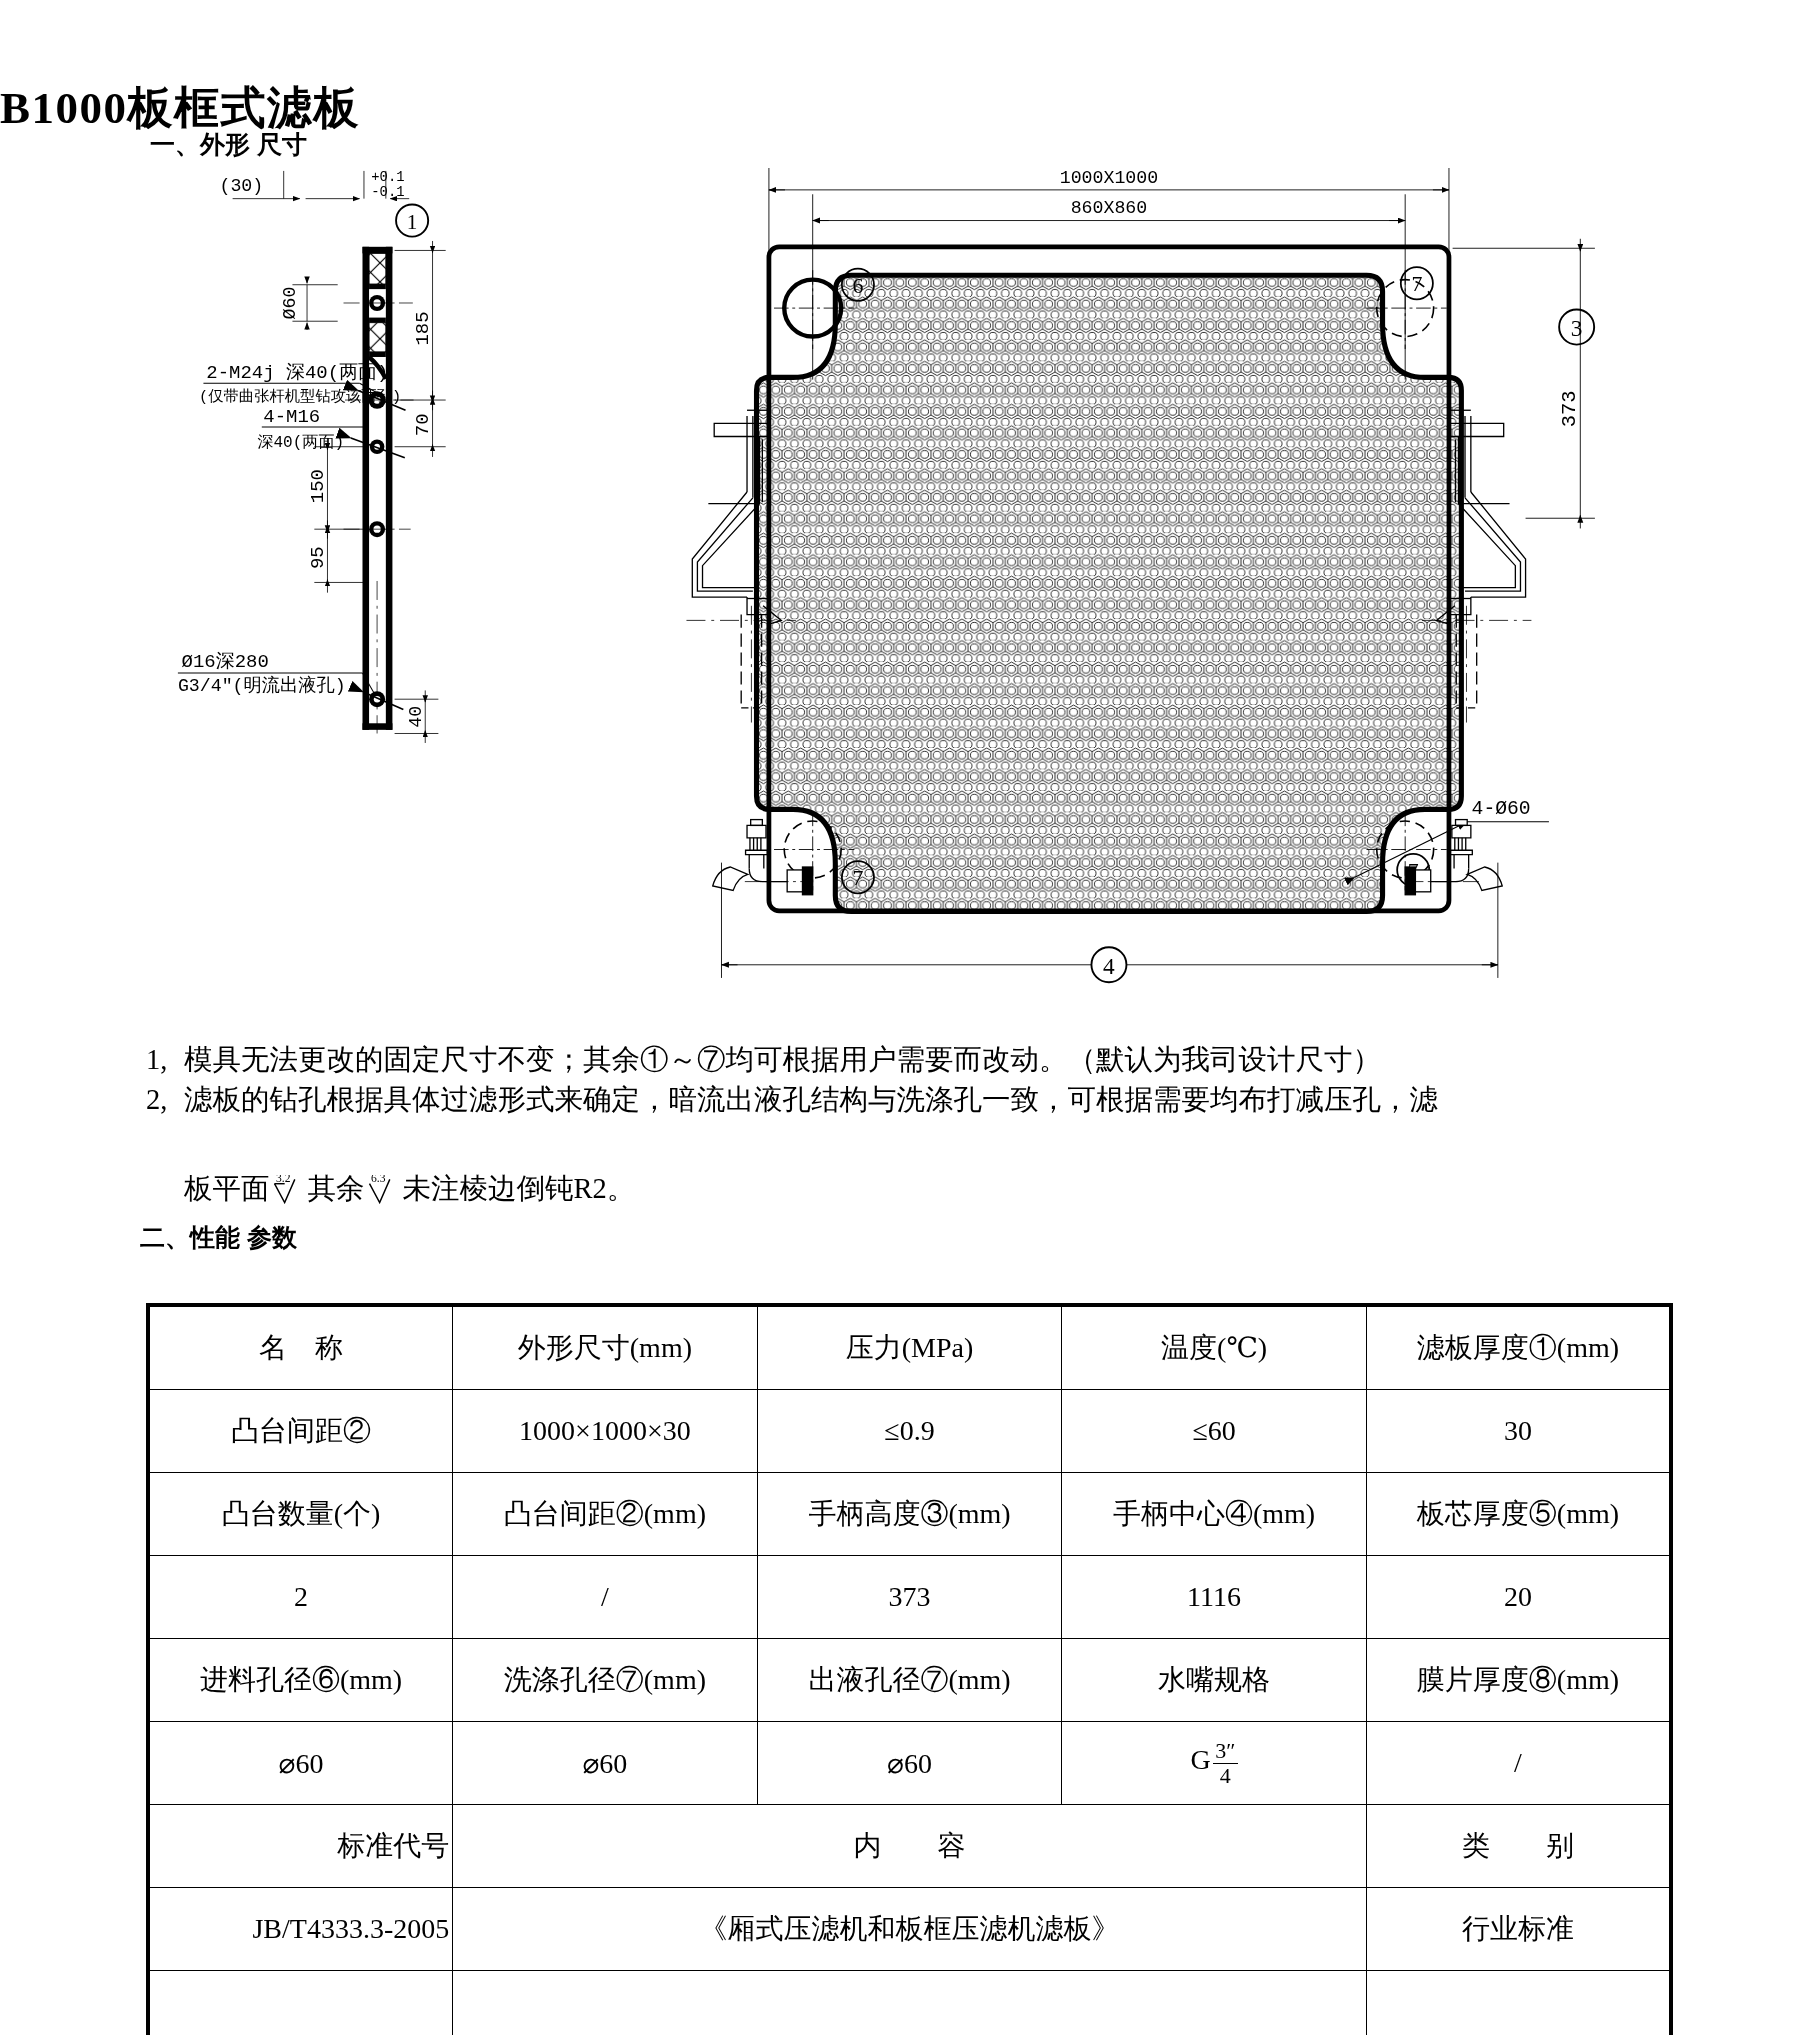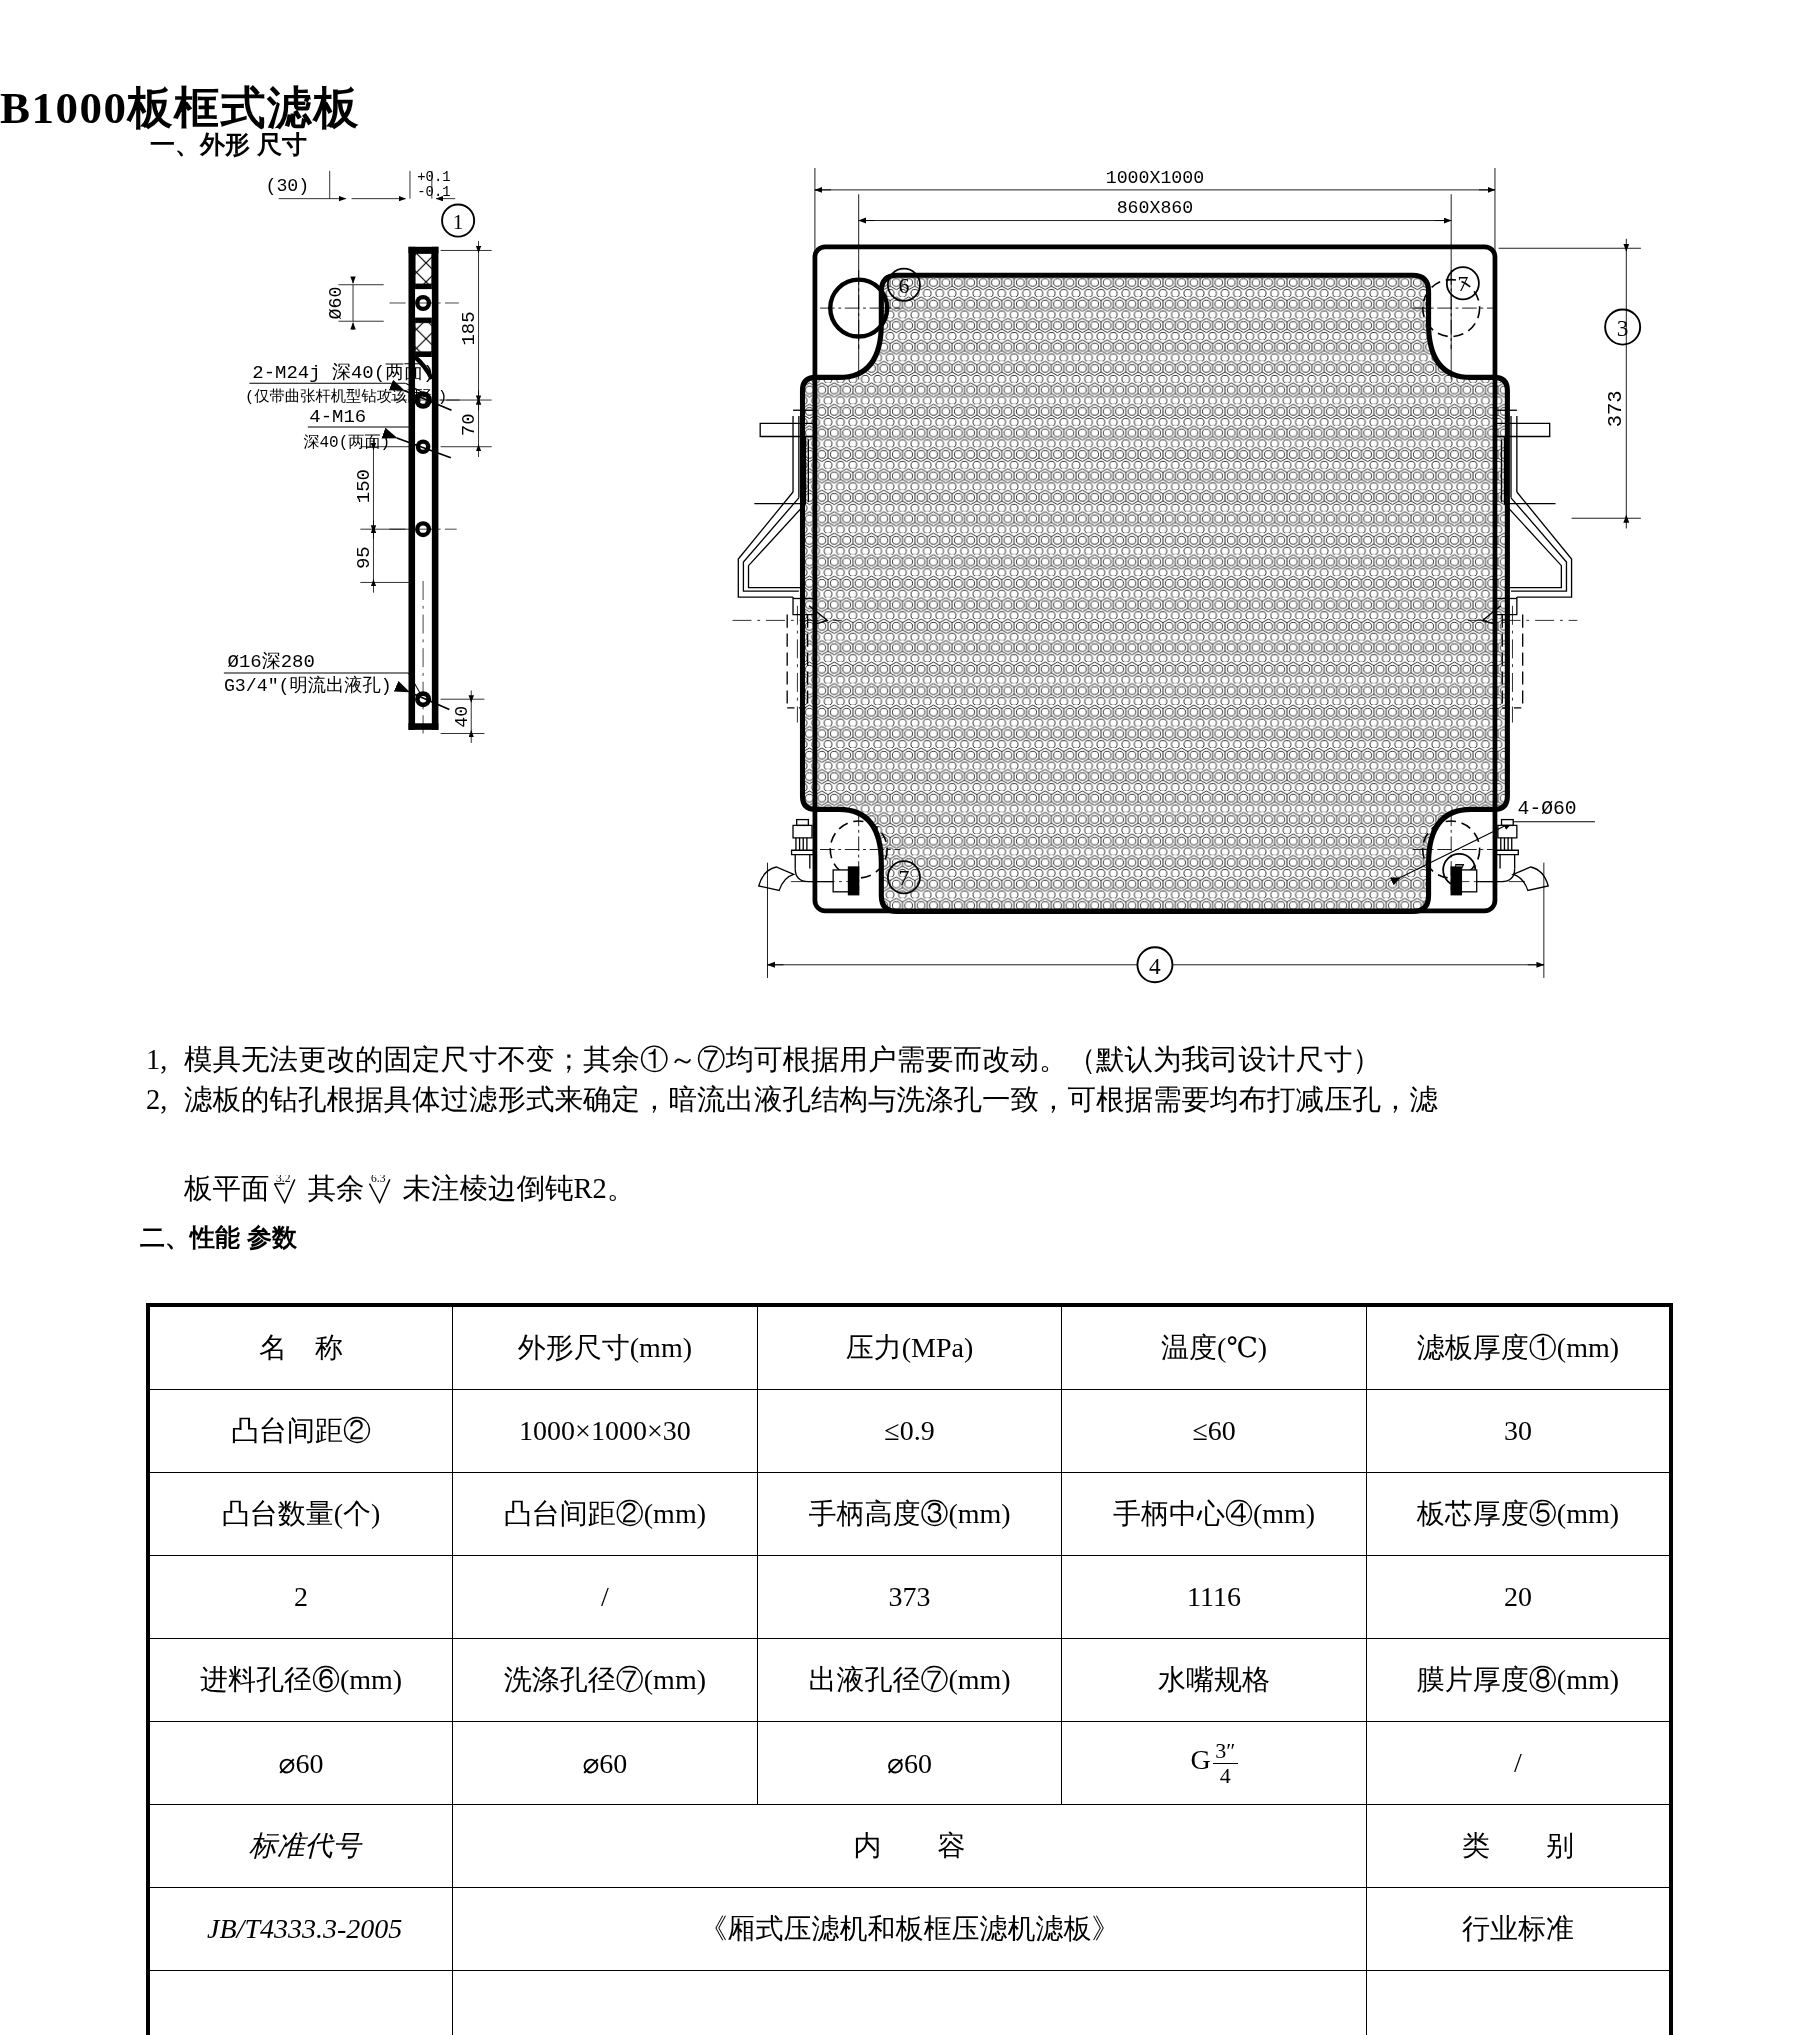--- a/index.html
+++ b/index.html
@@ -34,21 +34,20 @@
   }
   #sec1 { left: 150px; top: 128px; }
   #sec2 { left: 140px; top: 1221px; }
 
   
   #drawing {
     position: absolute;
     left: 0; top: 168px;
     width: 1438px;
     height: 861px;
-    padding-left: 46px;
   }
   #drawing svg { display: block; }
 
   
   #notes {
     position: absolute;
     left: 146px;
     top: 1040px;
     width: 1548px;
     font-size: 28.5px;
@@ -81,21 +80,21 @@
   }
   #param-table td {
     border: 1.5px solid #000;
     text-align: center;
     vertical-align: middle;
     height: 82px;
     padding: 0 2.9px;
   }
   #param-table tr.thickline-top td { border-top: 4.4px solid #000; text-align: center; }
   #param-table tr.thickline-bot td { border-bottom: 4.4px solid #000; }
-  #param-table td.lcell { text-align: center; padding-left: 10.2px; font-style: italic; }
+  #param-table td.lcell { text-align: right; padding-left: 10.2px; }
   #param-table td:first-child { border-left: 4.4px solid #000; }
   #param-table td:last-child { border-right: 4.4px solid #000; }
   .frac {
     display: inline-block;
     vertical-align: middle;
     text-align: center;
     font-size: 22px;
     line-height: 1.05;
     margin-left: 2.2px;
   }

